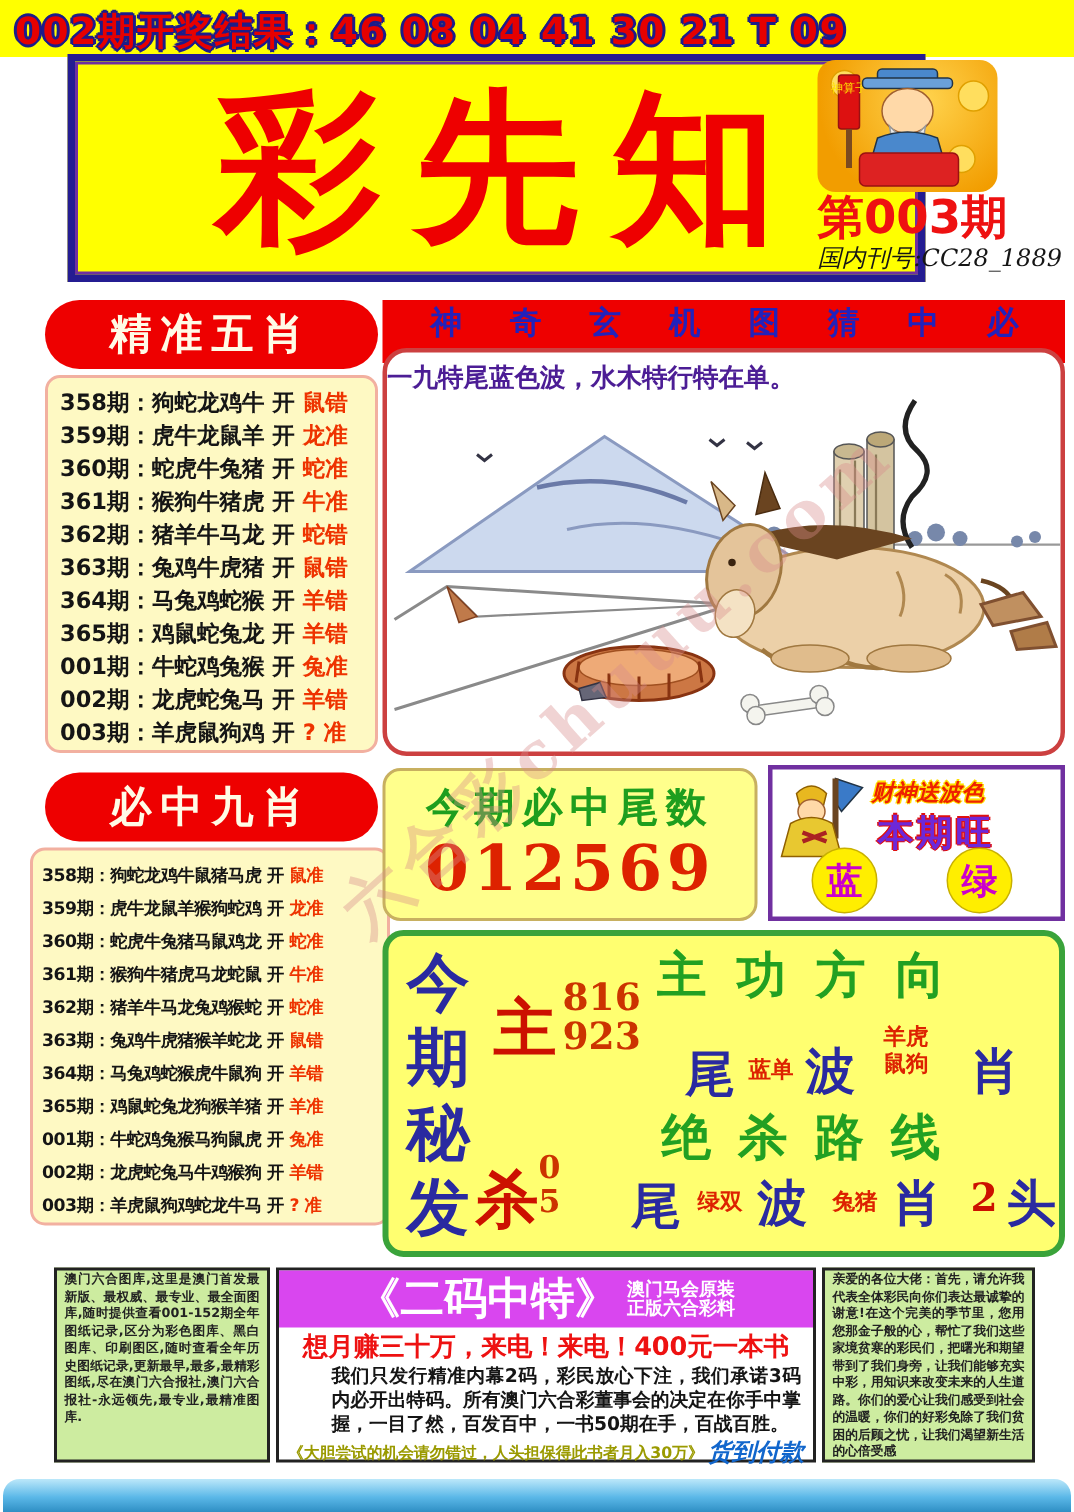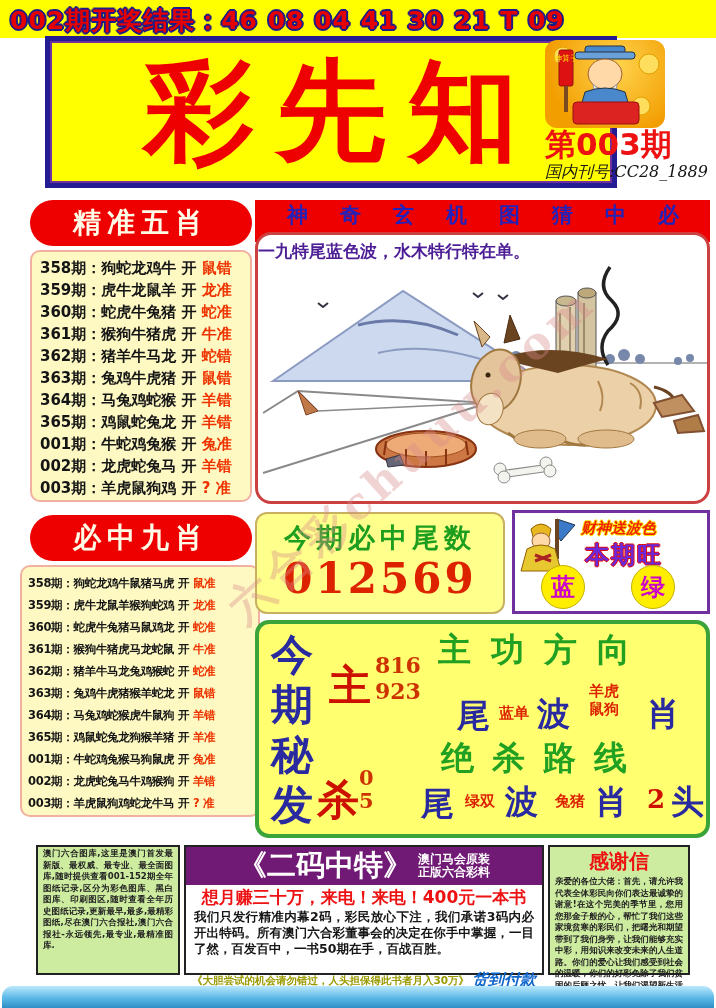--- a/index.html
+++ b/index.html
@@ -11,21 +11,21 @@
   .outline-red{text-shadow:-1px 0 #e01010,1px 0 #e01010,0 -1px #e01010,0 1px #e01010;}
   .outline-yellow{text-shadow:-1px 0 #ffe000,1px 0 #ffe000,0 -1px #ffe000,0 1px #ffe000;}
 
   
   .top-strip{left:0;top:0;width:716px;height:38px;background:#ffff00;}
   .top-banner{left:10px;top:4px;font-size:25px;font-weight:bold;color:#e60000;
               letter-spacing:1px;white-space:nowrap;}
 
   
   .masthead-box{left:45px;top:36px;width:572px;height:152px;background:#ffff00;
-                border:5px solid #241c92;box-shadow:inset 0 0 0 2px #7030a0;box-sizing:border-box;font-family:Liberation Serif, serif;}
+                border:5px solid #241c92;box-shadow:inset 0 0 0 2px #7030a0;box-sizing:border-box;}
   .masthead-title{width:100%;height:100%;display:flex;align-items:center;justify-content:center;
                   font-size:110px;font-weight:bold;color:#ee0000;letter-spacing:22px;
                   text-indent:22px;line-height:1;}
   .deity-box{left:545px;top:40px;width:120px;height:88px;border-radius:12px;overflow:hidden;
              background:radial-gradient(circle at 60% 30%,#ffd34d,#f29d00 75%);}
   .issue{left:545px;top:124px;width:165px;font-size:31px;font-weight:bold;color:#ee1111;white-space:nowrap;}
   .license{left:545px;top:162px;font-size:16px;color:#151515;font-family:"DejaVu Serif",serif;
            font-style:italic;white-space:nowrap;}
 
   
@@ -71,43 +71,43 @@
   .secret-box{left:255px;top:620px;width:455px;height:218px;background:#ffff70;
               border:4px solid #3aa33a;border-radius:14px;box-sizing:border-box;}
   .serif{font-family:"DejaVu Serif",serif;}
   .vert{left:12px;top:6px;width:46px;font-size:42px;font-weight:bold;color:#2a2aa0;
         line-height:50px;word-break:break-all;}
   .sec-t1{left:110px;top:4px;width:330px;text-align:center;font-size:33px;font-weight:bold;
           color:#22a022;letter-spacing:20px;text-indent:20px;white-space:nowrap;}
   .sec-t2{left:110px;top:112px;width:330px;text-align:center;font-size:33px;font-weight:bold;
           color:#22a022;letter-spacing:18px;text-indent:18px;white-space:nowrap;}
   .big-red{font-size:42px;font-weight:bold;color:#cc1100;}
-  .stack-nums{font-size:22px;font-weight:bold;color:#cc3300;white-space:pre-line;line-height:26px;}
+  .stack-nums{font-size:25px;font-weight:bold;color:#cc3300;white-space:pre-line;line-height:26px;}
   .navy-big{font-size:33px;font-weight:bold;color:#2a2aa0;}
   .small-red{font-size:15px;font-weight:bold;color:#dd2200;}
   .grid2{width:36px;word-break:break-all;line-height:18px;}
 
   
   .b-box{box-sizing:border-box;border:2px solid #222;}
   .b-left{left:36px;top:845px;width:144px;height:130px;background:#cdeca0;}
   .b-right{left:548px;top:845px;width:142px;height:130px;background:#cdeca0;}
   .b-head{text-align:center;font-size:20px;font-weight:bold;color:#ee1111;margin-top:1px;}
   .b-small{font-size:8.5px;font-weight:bold;color:#222;line-height:11.5px;padding:1px 5px;
            text-align:justify;}
   .b-mid{left:184px;top:845px;width:360px;height:130px;background:#ffffff;}
-  .b-mid-banner{height:38px;background:#701a75;display:flex;align-items:center;
+  .b-mid-banner{height:38px;background:#d946ef;display:flex;align-items:center;
                 justify-content:center;gap:6px;}
   .b-mid-title{color:#ffffff;font-size:29px;font-weight:bold;font-family:"DejaVu Serif",serif;
                white-space:nowrap;}
   .b-mid-side{color:#ffffff;font-size:12px;font-weight:bold;line-height:13px;white-space:nowrap;}
   .b-mid-line1{color:#ee1111;font-size:17px;font-weight:bold;text-align:center;margin-top:1px;
                white-space:nowrap;}
   .b-mid-body{font-size:12.5px;font-weight:bold;color:#151515;line-height:16px;padding:0 8px;
-              text-align:justify;}
-  .b-mid-foot{display:flex;align-items:center;justify-content:space-between;padding:0 6px;margin-top:13px;}
+              text-align:justify;margin-left:27px;}
+  .b-mid-foot{display:flex;align-items:center;justify-content:space-between;padding:0 6px;margin-top:1px;}
   .b-mid-line3{color:#9a9a00;font-size:10.5px;font-weight:bold;white-space:nowrap;}
   .cod{color:#1166cc;font-size:16px;font-weight:bold;font-style:italic;white-space:nowrap;}
 
   .footer-strip{left:2px;top:986px;width:712px;height:22px;border-radius:11px 11px 0 0;
                 background:linear-gradient(180deg,#bce8fa 0%,#5bb8e8 55%,#2f8fc4 100%);}
 
   .wm{left:235px;top:585px;transform:rotate(-42deg);transform-origin:left center;
       font-size:44px;font-weight:bold;color:rgba(215,140,140,0.38);letter-spacing:6px;
       z-index:40;pointer-events:none;white-space:nowrap;}
 </style>
@@ -294,19 +294,18 @@
   </div>
   <div class="b-mid-line1">想月赚三十万，来电！来电！400元一本书</div>
   <div class="b-mid-body">我们只发行精准内幕2码，彩民放心下注，我们承诺3码内必开出特码。所有澳门六合彩董事会的决定在你手中掌握，一目了然，百发百中，一书50期在手，百战百胜。</div>
   <div class="b-mid-foot">
     <span class="b-mid-line3">《大胆尝试的机会请勿错过，人头担保得此书者月入30万》</span>
     <span class="cod">货到付款</span>
   </div>
 </div>
 
 <div class="abs b-box b-right">
-  <div class="b-head">感谢信</div>
   <div class="b-small">亲爱的各位大佬：首先，请允许我代表全体彩民向你们表达最诚挚的谢意!在这个完美的季节里，您用您那金子般的心，帮忙了我们这些家境贫寒的彩民们，把曙光和期望带到了我们身旁，让我们能够充实中彩，用知识来改变未来的人生道路。你们的爱心让我们感受到社会的温暖，你们的好彩免除了我们贫困的后顾之忧，让我们渴望新生活的心倍受感</div>
 </div>
 
 <div class="abs footer-strip"></div>
 
 <div class="abs wm serif">六合彩chuuu.com</div>
 
 </body></html>

